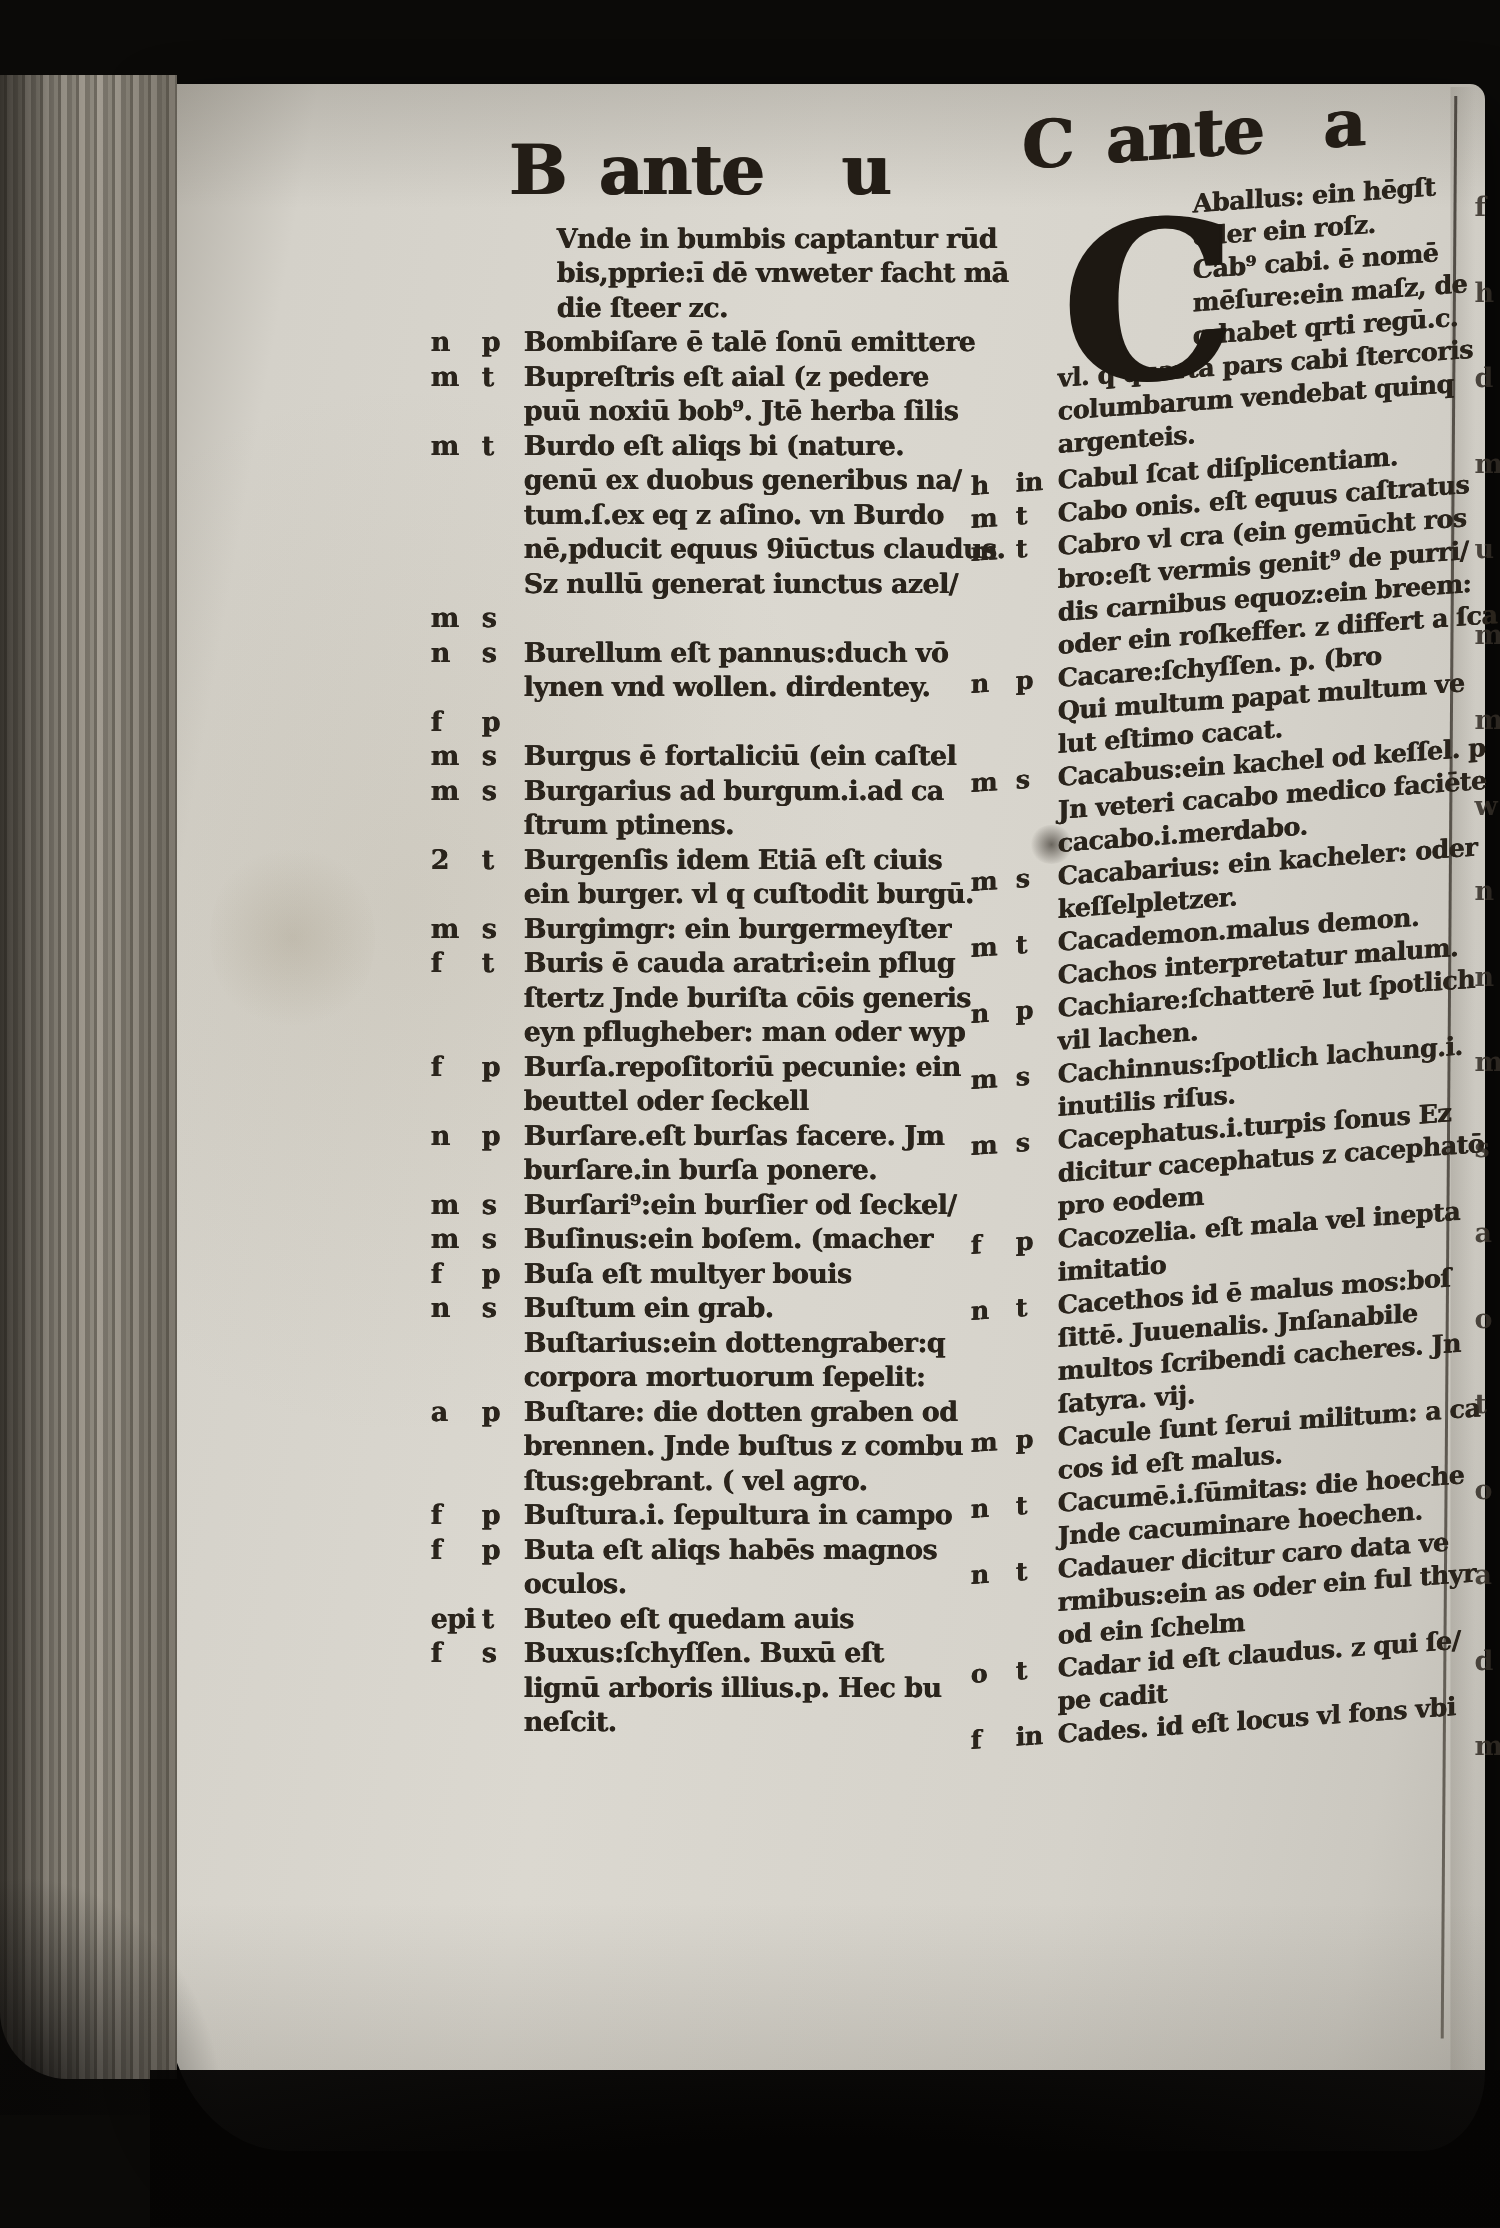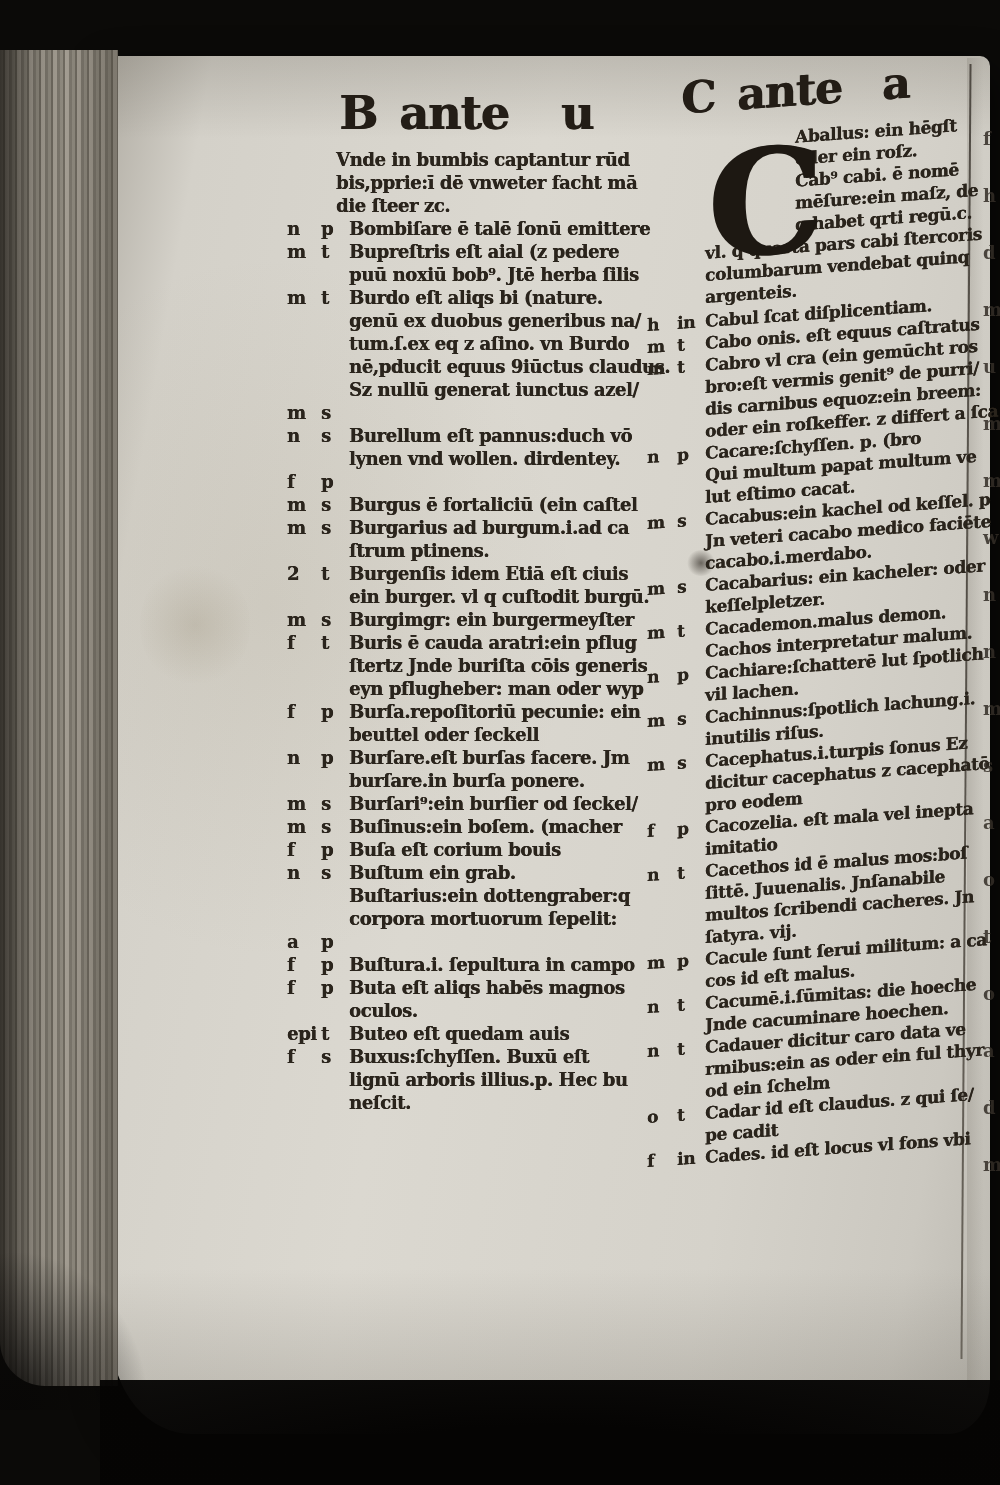--- a/index.html
+++ b/index.html
@@ -45,21 +45,21 @@
        letter-spacing:-1px;color:#231d16;text-shadow:1px 0 0 #231d16;}
   .hdr-left{margin-left:52px;}
   .hdr-right{margin-left:34px;font-size:44px;}
   .hdr .w{margin-left:22px;} .hdr .after{margin-left:52px;}
   .hdr-right .after{margin-left:40px;}
 
   .textblock{margin-top:8px;font-weight:bold;letter-spacing:-0.4px;
     color:#2a241c;text-shadow:0.35px 0 0 currentColor;}
   .tb-left{font-size:18px;line-height:23px;}
   .tb-right{font-size:17px;line-height:22px;}
-  .intro{margin-left:49px;}
+  .intro{margin-left:84px;}
   .tline{white-space:nowrap;}
   .entry{display:grid;}
   .col-left .entry{grid-template-columns:34px 28px 1fr;}
   .col-right .entry{grid-template-columns:30px 28px 1fr;}
   .gcol,.mcol{white-space:nowrap;}
   .aballus{position:relative;margin-left:58px;margin-bottom:2px;}
   .dropcap{position:absolute;left:2px;top:2px;font-size:146px;line-height:1;
     font-weight:bold;color:#1d1812;text-shadow:2px 0 0 #1d1812;}
   .cap-line{margin-left:90px;}
   .edge-col{position:absolute;left:983px;top:128px;display:flex;flex-direction:column;
@@ -202,35 +202,40 @@
             <span class="gcol">m</span>
             <span class="mcol">s</span>
             <div class="tcol">
               <div class="tline">Buſinus:ein boſem.  (macher</div>
             </div>
           </div>
           <div class="entry">
             <span class="gcol">f</span>
             <span class="mcol">p</span>
             <div class="tcol">
-              <div class="tline">Buſa eſt corium bouis</div>
+              <div class="tline">Buſa eſt multyer bouis</div>
             </div>
           </div>
           <div class="entry">
             <span class="gcol">n</span>
             <span class="mcol">s</span>
             <div class="tcol">
               <div class="tline">Buſtum ein grab.</div>
               <div class="tline">Buſtarius:ein dottengraber:q</div>
               <div class="tline">corpora mortuorum ſepelit:</div>
             </div>
           </div>
           <div class="entry">
             <span class="gcol">a</span>
             <span class="mcol">p</span>
+            <div class="tcol">
+              <div class="tline">Buſtare: die dotten graben od</div>
+              <div class="tline">brennen. Jnde buſtus z combu</div>
+              <div class="tline">ſtus:gebrant.       ( vel agro.</div>
+            </div>
           </div>
           <div class="entry">
             <span class="gcol">f</span>
             <span class="mcol">p</span>
             <div class="tcol">
               <div class="tline">Buſtura.i. ſepultura in campo</div>
             </div>
           </div>
           <div class="entry">
             <span class="gcol">f</span>

